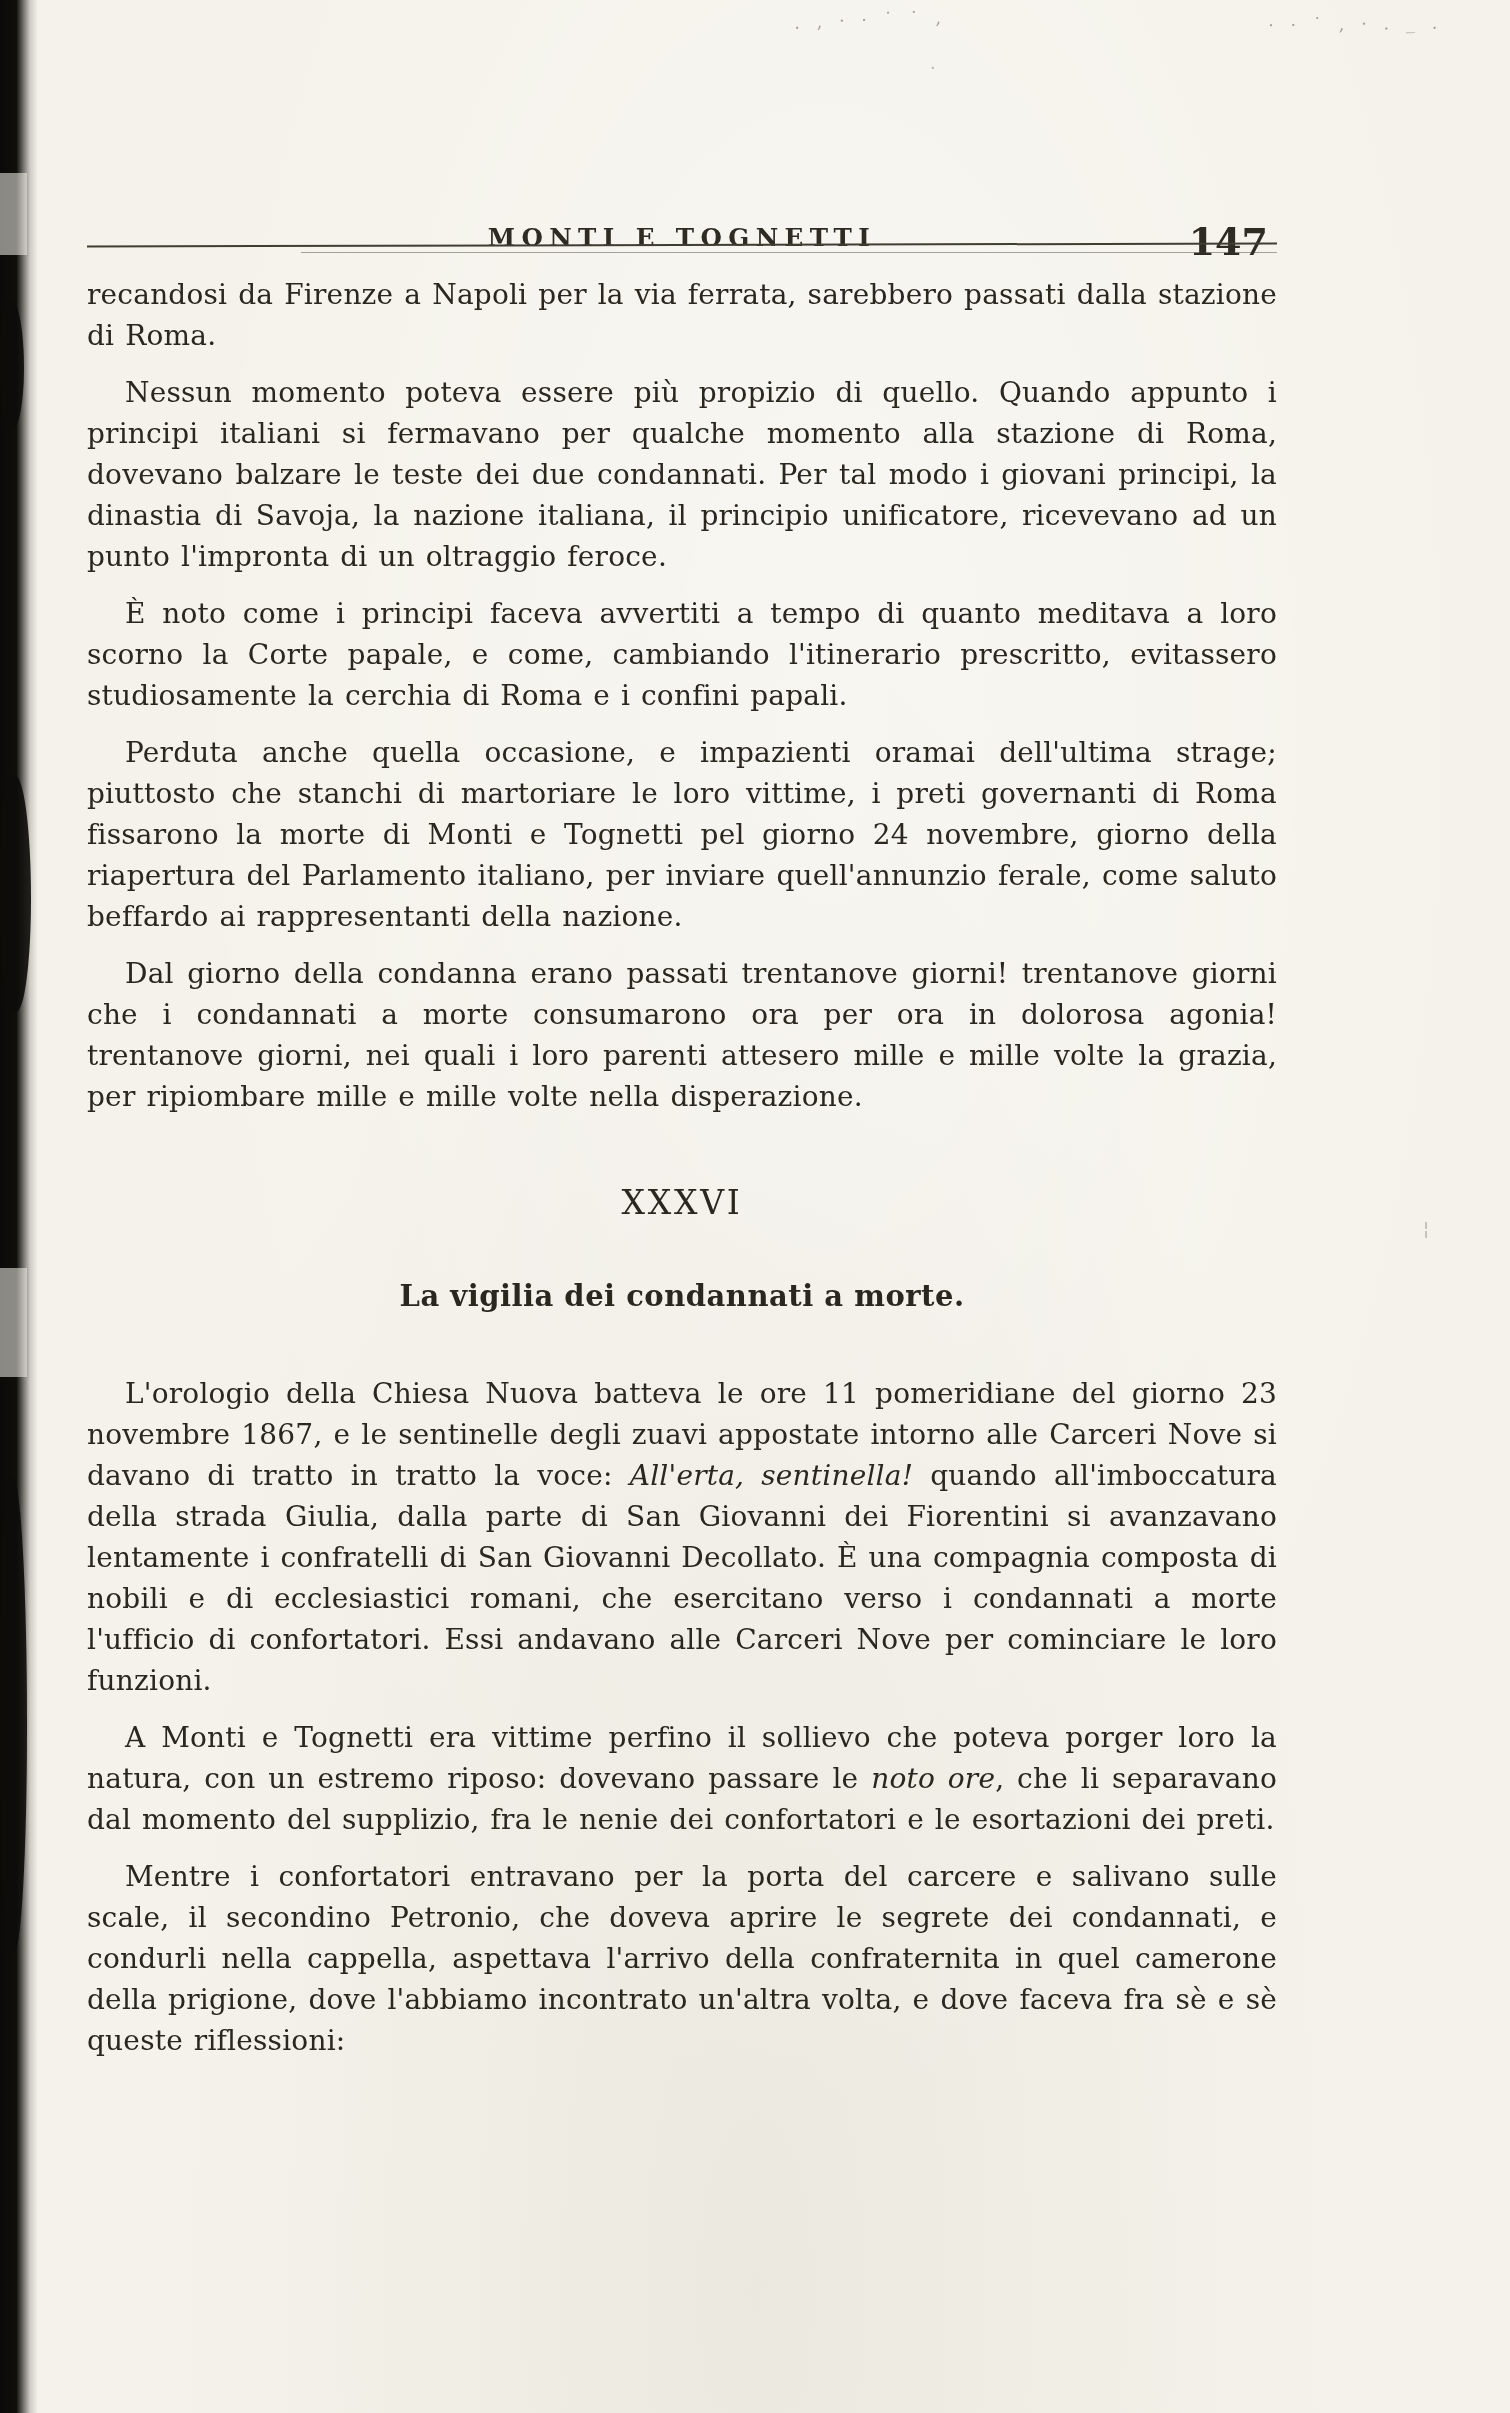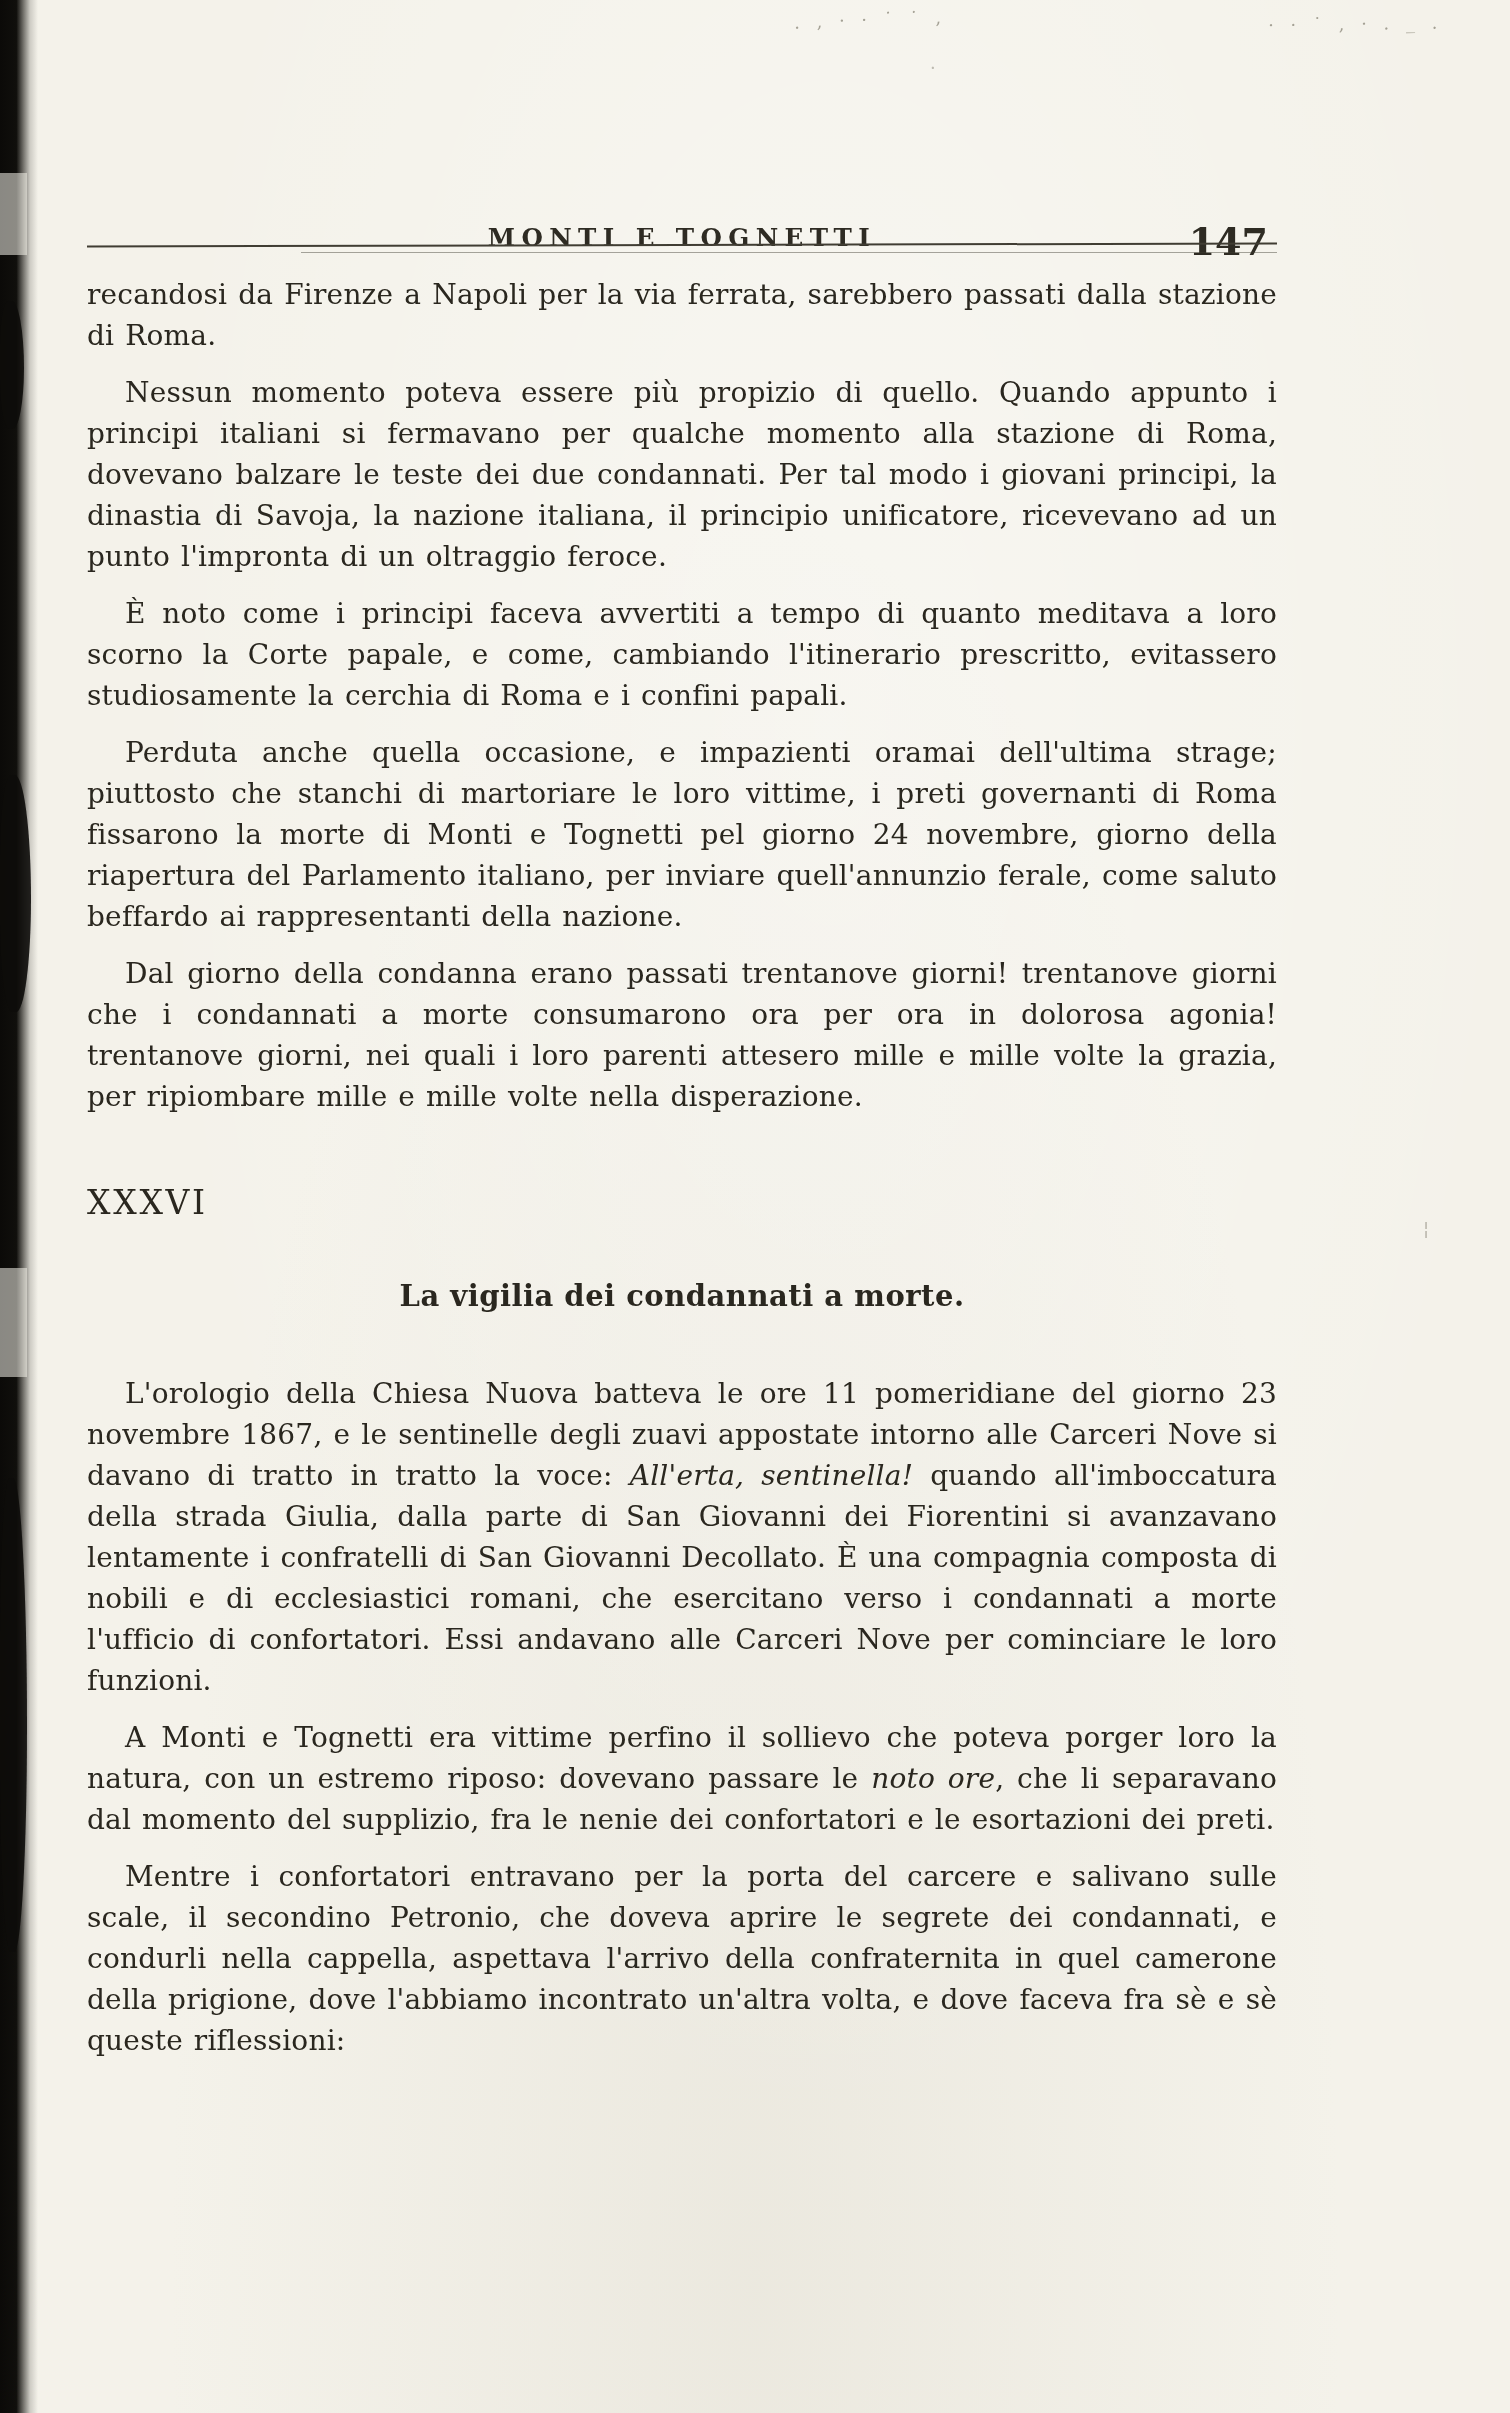--- a/index.html
+++ b/index.html
@@ -119,21 +119,21 @@
     line-height: 41px;
     letter-spacing: 0.2px;
     word-spacing: 1.8px;
     color: #2a271f;
   }
   .para.indent { text-indent: 38px; margin-top: 16px; }
   .it { font-style: italic; }
 
   .chapter-number {
     margin-top: 66px;
-    text-align: left;
+    text-align: center;
     font-size: 33px;
     letter-spacing: 2.7px;
     color: #2a271f;
   }
   .chapter-title {
     margin-top: 57px;
     text-align: center;
     font-weight: bold;
     font-size: 29px;
     letter-spacing: 0.5px;

